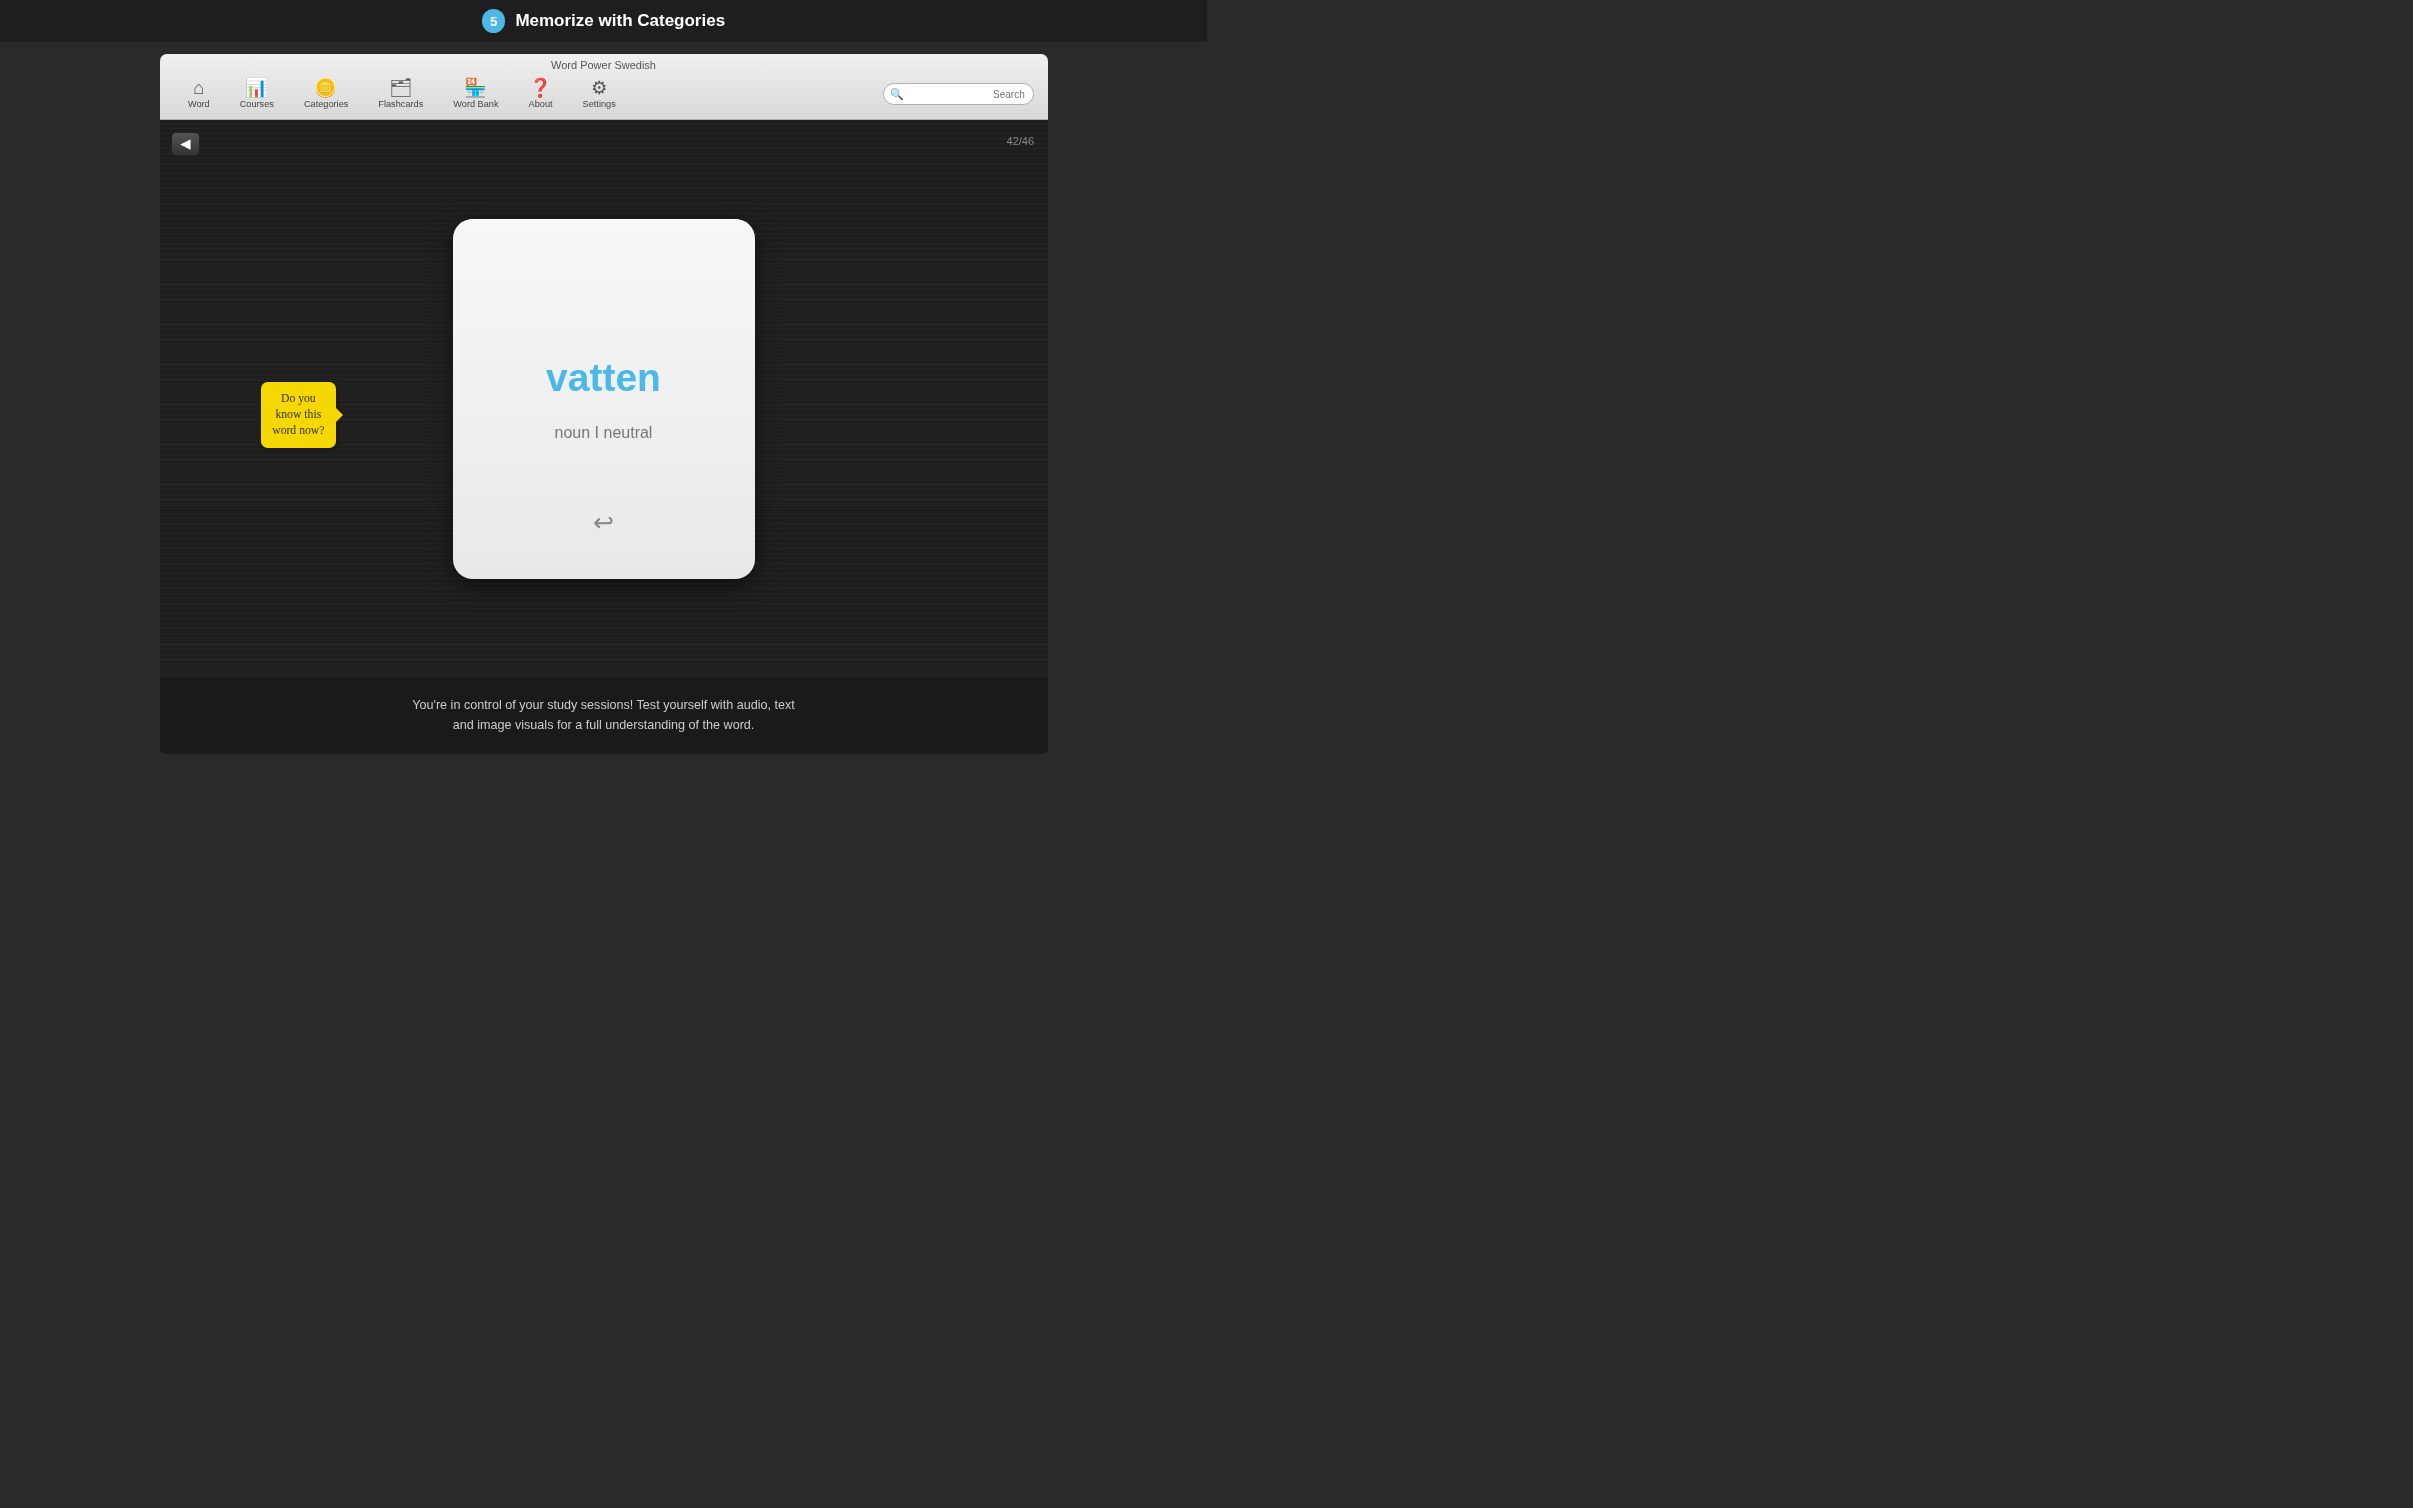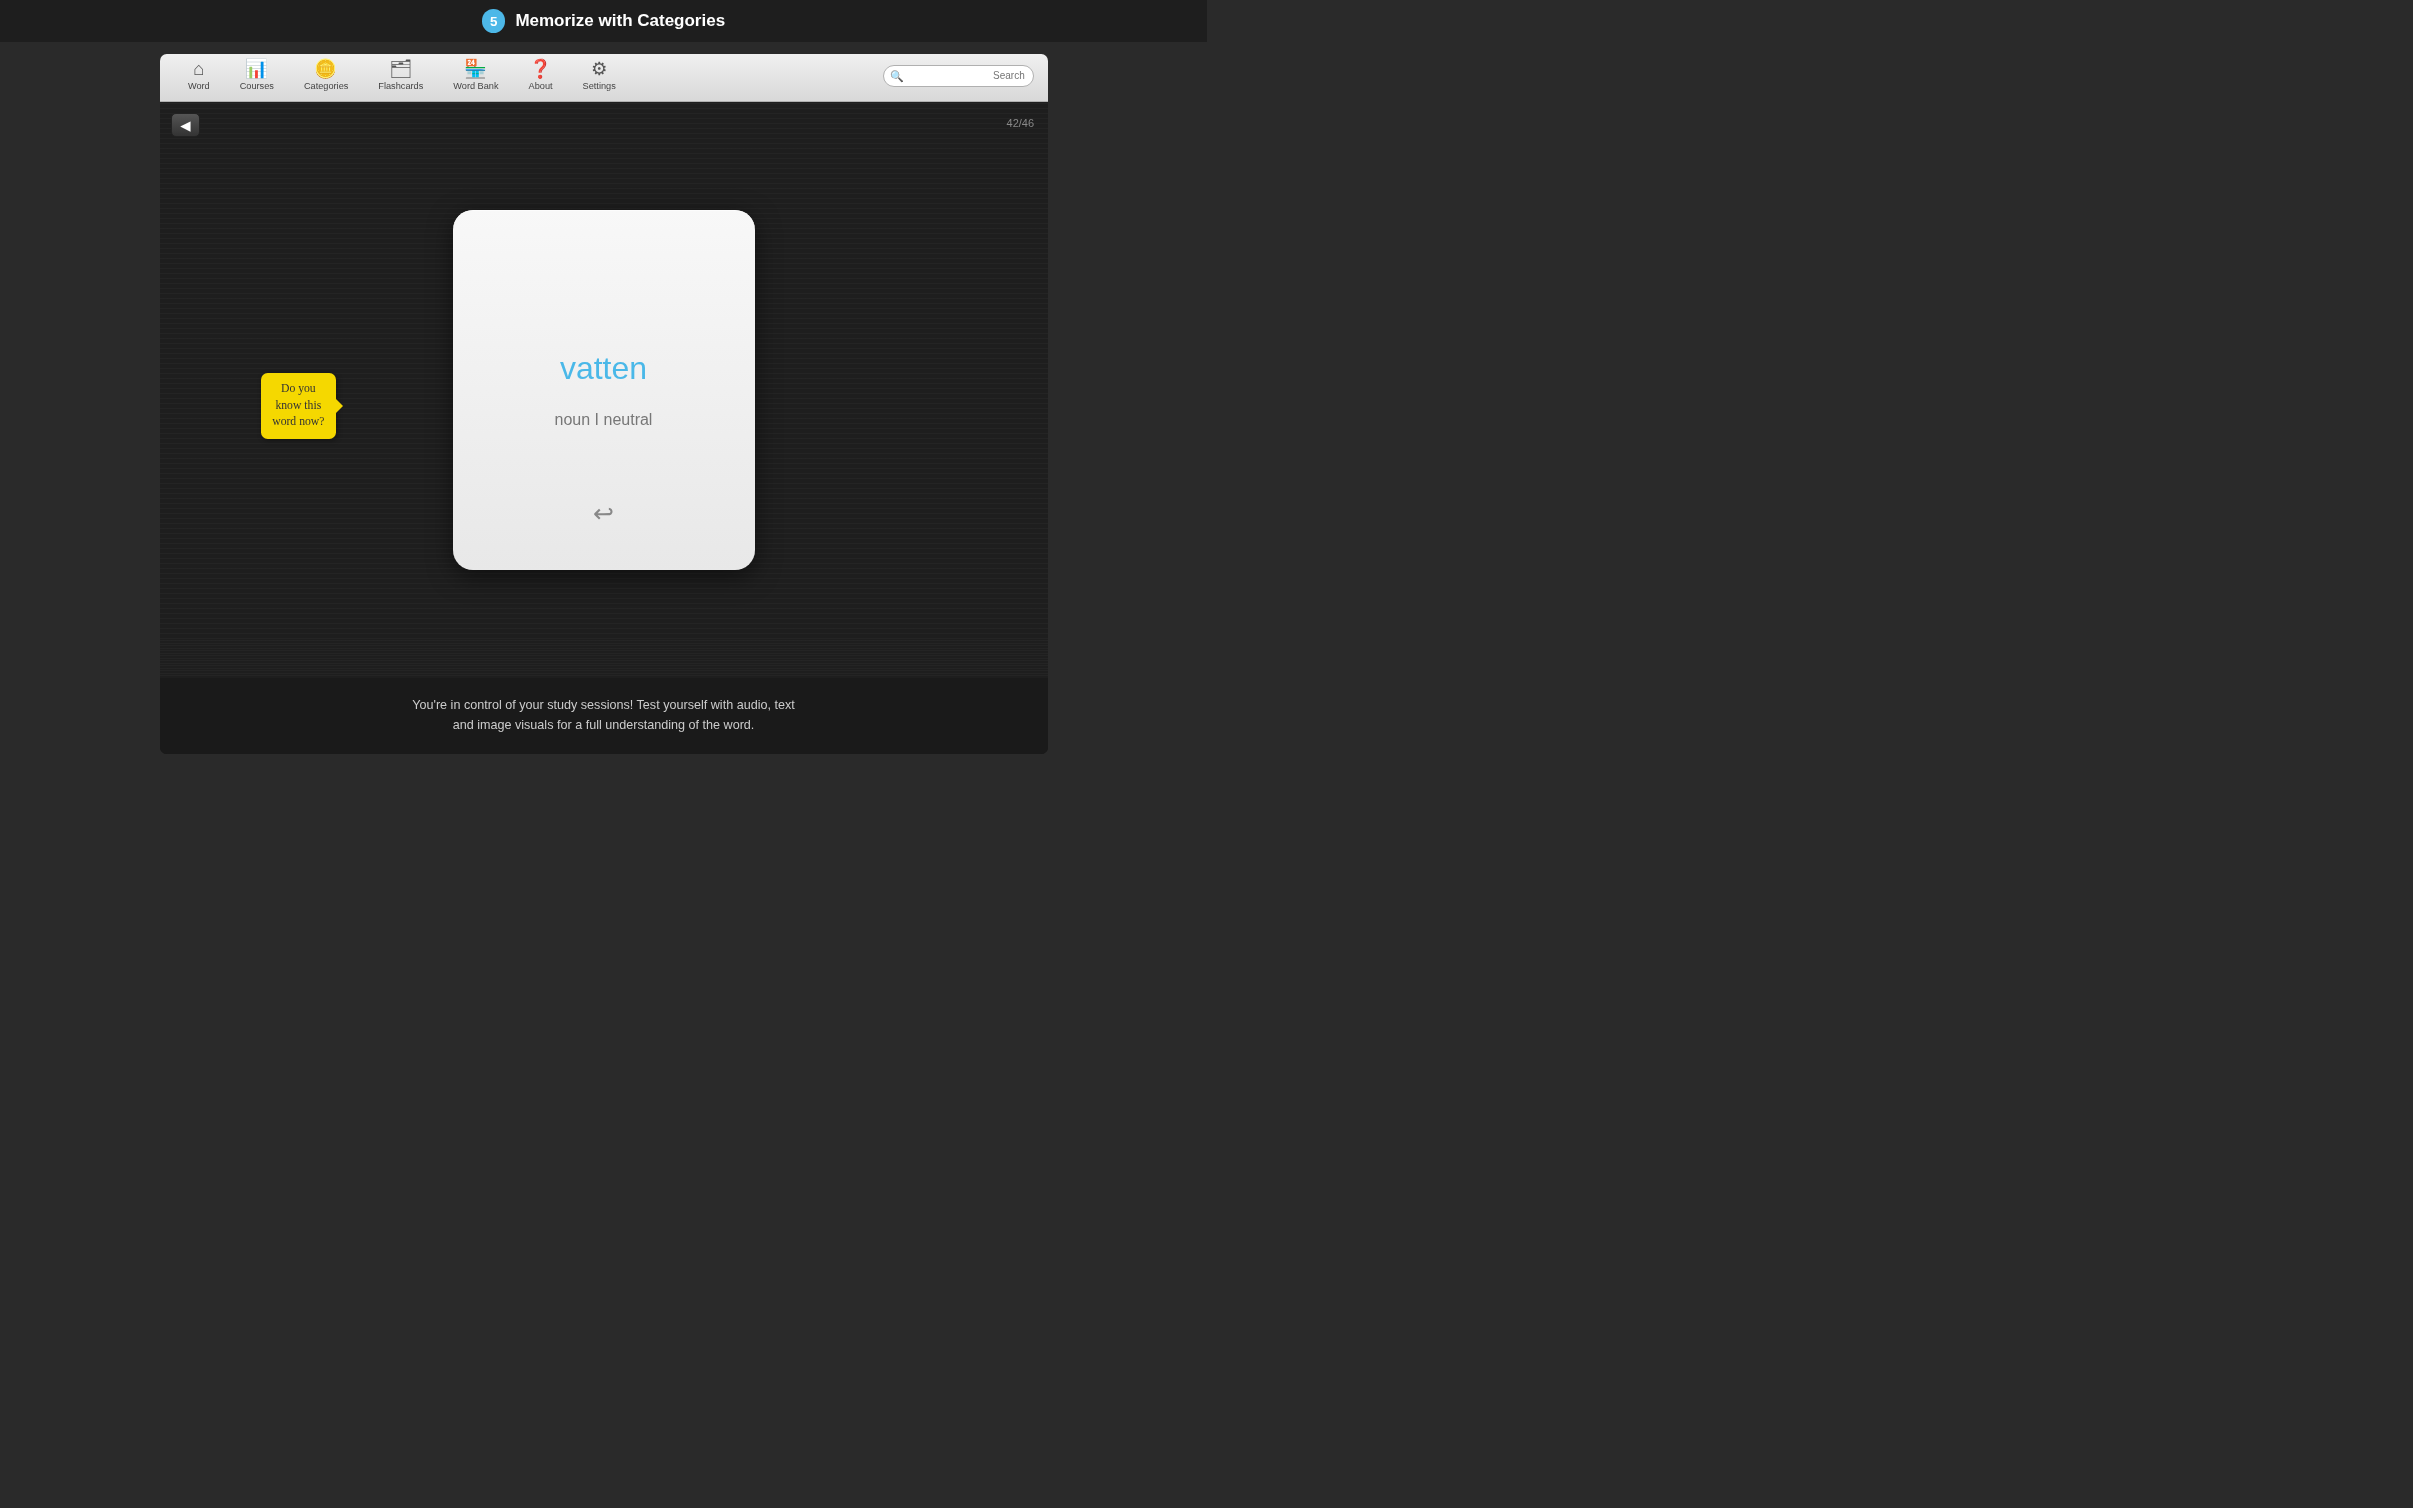--- a/index.html
+++ b/index.html
@@ -205,23 +205,23 @@
       display: flex;
       flex-direction: column;
       align-items: center;
       justify-content: center;
       box-shadow: 0 6.7px 25px rgba(0,0,0,0.5), inset 0 0.8px 0 rgba(255,255,255,0.8);
       position: relative;
       cursor: pointer;
     }
 
     .card-word {
-      font-size: 32px;
+      font-size: 39px;
       color: #4ab8e8;
-      font-weight: 400;
+      font-weight: 700;
       margin-bottom: 24px;
     }
 
     .card-subtitle {
       font-size: 16px;
       color: #777;
     }
 
     .card-flip-icon {
       position: absolute;
@@ -290,20 +290,21 @@
     <span>5</span>
   </div>
   <span class="title-text">Memorize with Categories</span>
 </div>
 
 <div class="outer">
 
   <div class="app-window">
 
     <div class="nav-bar">
+      <div class="nav-title">Word Power Swedish</div>
       <div class="nav-items">
 
         <div class="nav-item">
           <span class="nav-icon">⌂</span>
           <span class="nav-label">Word</span>
         </div>
 
         <div class="nav-item">
           <span class="nav-icon">📊</span>
           <span class="nav-label">Courses</span>

